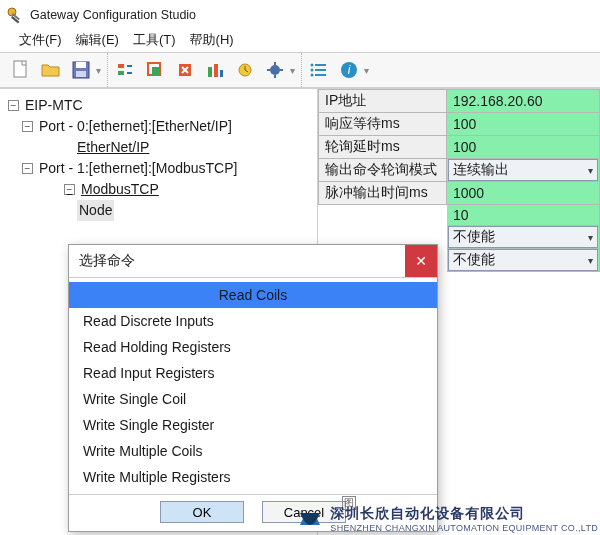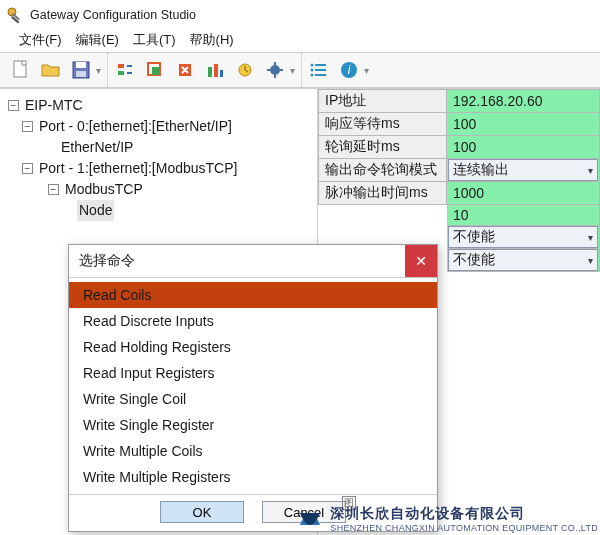--- a/index.html
+++ b/index.html
@@ -19,37 +19,37 @@
   .tool-btn { width:22px; height:22px; display:flex; align-items:center; justify-content:center; cursor:pointer; }
   .split-marker { color:#888; margin-left:-4px; font-size:10px; }
   
   .main { position:absolute; top:88px; left:0; right:0; bottom:0; display:flex; border-top:1px solid #d0d0d0; }
   .tree-pane { width:318px; border-right:1px solid #d0d0d0; padding:6px 4px 0 8px; font-size:14px; line-height:21px; }
   .tree-row { white-space:nowrap; display:flex; align-items:center; }
   .toggle { display:inline-block; width:11px; height:11px; border:1px solid #888; margin-right:4px; font-size:10px; line-height:9px; text-align:center; color:#444; background:#fff; }
   .tree-label { padding:0 2px; }
   .tree-label.sel { background:#e6e6e6; }
   .ind1 { margin-left:14px; }
-  .ind2 { margin-left:40px; }
+  .ind2 { margin-left:56px;text-decoration:underline; }
   .ind3 { margin-left:58px; }
   
   .prop-pane { flex:1; position:relative; }
   .prop-grid { width:100%; border-collapse:collapse; font-size:14px; }
   .prop-grid td { border:1px solid #b8b8b8; padding:2px 6px; height:20px; }
   .prop-grid td.k { width:128px; background:#efefef; }
   .prop-grid td.v { background:#86efac; min-width:120px; }
   .combo { display:flex; justify-content:space-between; align-items:center; background:#eef1f5; border:1px solid #8a99b0; margin:-2px -5px; padding:1px 4px; height:22px; }
   .combo .arrow { color:#444; font-size:10px; }
   
   .modal { position:absolute; left:68px; top:244px; width:370px; background:#fff; border:1px solid #9c9c9c; box-shadow:2px 3px 10px rgba(0,0,0,.25); }
   .modal-title { display:flex; align-items:center; justify-content:space-between; height:32px; padding-left:10px; font-size:14px; }
   .modal-close { width:32px; height:32px; background:#d0393f; color:#fff; display:flex; align-items:center; justify-content:center; font-size:14px; cursor:pointer; }
   .modal-list { border-top:1px solid #ccc; border-bottom:1px solid #ccc; padding:4px 0; }
   .modal-list div { padding:2px 14px; font-size:14px; line-height:22px; cursor:pointer; }
-  .modal-list div.sel { background:#c2410c; }
+  .modal-list div.sel { background:#3b82f6;text-align:center; }
   .modal-buttons { display:flex; justify-content:center; gap:18px; padding:6px 0 8px; }
   .modal-buttons button { width:84px; height:22px; font-size:13px; border:1px solid #8a99b0; background:#f4f4f4; cursor:pointer; }
   .modal-buttons button.primary { background:#cfe3f7;text-align:center; }
   
   .watermark { position:absolute; right:2px; bottom:2px; display:flex; align-items:center; gap:6px; font-size:12px; color:#2a3a66;justify-content:space-between; }
   .watermark .logo { width:28px; height:28px; }
   .watermark .en { font-size:9px; letter-spacing:0.3px; color:#4a5a86; }
   .tiny-square { position:absolute; left:342px; top:496px; width:14px; height:14px; border:1px solid #888; font-size:10px; color:#666; display:flex; align-items:center; justify-content:center; }
 </style>
 </head>

